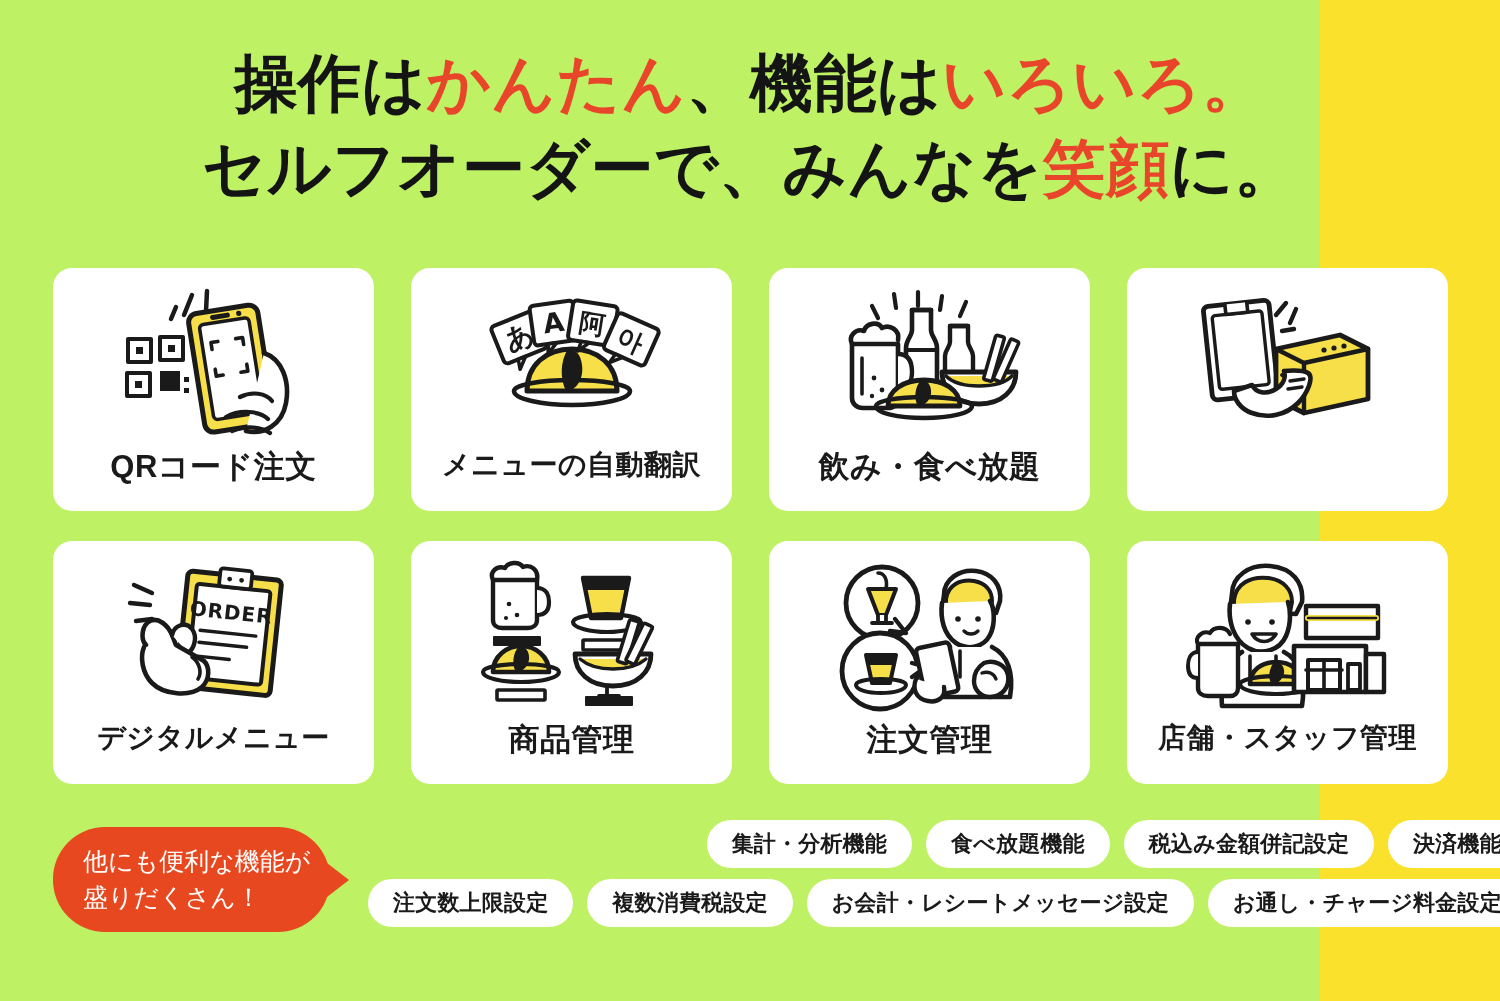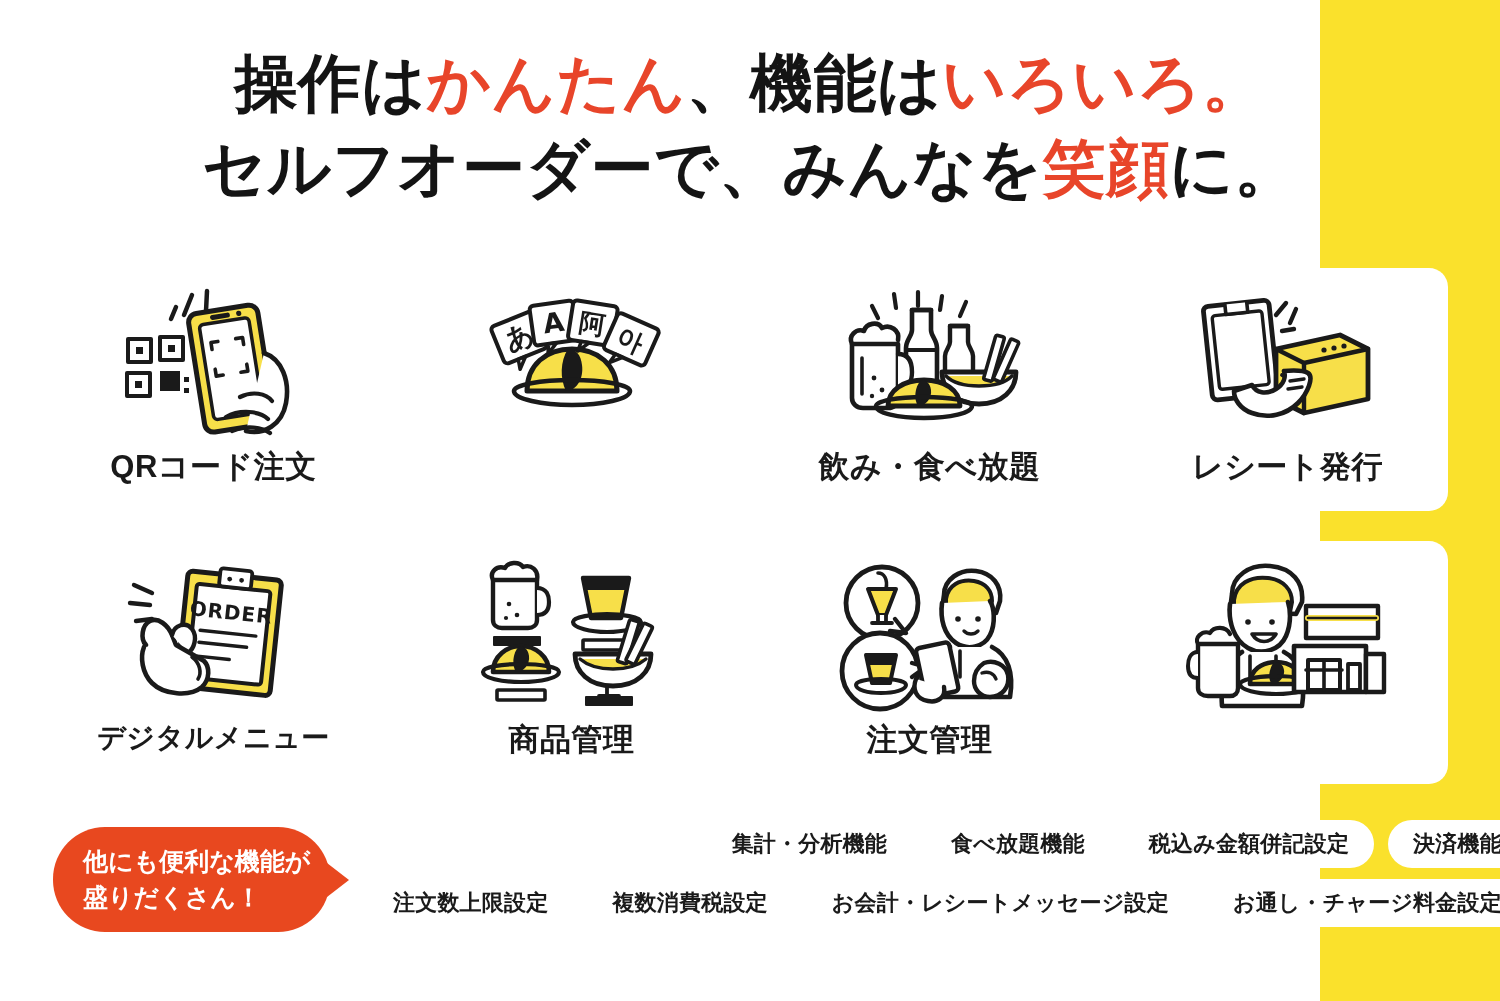--- a/index.html
+++ b/index.html
@@ -12,21 +12,21 @@
     overflow: hidden;
     background: #fae12c;
     font-family: "Liberation Sans", "DejaVu Sans", sans-serif;
     -webkit-font-smoothing: antialiased;
   }
 
   .page {
     position: relative;
     width: 1320px;
     height: 1001px;
-    background: #ffffff;
+    background: #bef264;
     box-sizing: border-box;
   }
 
   
   .headline {
     position: absolute;
     top: 52px;
     left: 0;
     width: 1500px;
     text-align: center;
@@ -106,21 +106,21 @@
     flex-direction: column;
     align-items: flex-start;
     justify-content: center;
     padding: 10px 26px 10px 30px;
     box-sizing: border-box;
     margin-top: 9px;
   }
   .callout-line {
     color: #ffffff;
     font-size: 25px;
-    font-weight: 700;
+    font-weight: 400;
     line-height: 1.42;
     white-space: nowrap;
   }
   .callout-tail {
     position: absolute;
     right: -19px;
     top: 50%;
     transform: translateY(-50%);
     width: 0; height: 0;
     border-top: 17px solid transparent;
@@ -231,20 +231,21 @@
             <text x="120" y="46" font-family="'DejaVu Sans',sans-serif" font-size="26" font-weight="700" fill="#1a1a1a" stroke="none" text-anchor="middle">阿</text>
             <path d="M112 56 L110 66 L120 56 Z" fill="#fff" stroke-width="3.5"></path>
           </g>
           <g transform="rotate(24 158 54)">
             <rect x="136" y="32" width="45" height="40" rx="4" fill="#fff" stroke-width="4"></rect>
             <text x="158" y="62" font-family="'DejaVu Sans',sans-serif" font-size="26" font-weight="700" fill="#1a1a1a" stroke="none" text-anchor="middle">아</text>
             <path d="M150 72 L148 82 L158 72 Z" fill="#fff" stroke-width="3.5"></path>
           </g>
         </svg>
       </div>
+      <div class="card-label small">メニューの自動翻訳</div>
     </div>
 
     <div class="feature-card">
       <div class="card-art">
         <svg width="195" height="152" viewBox="0 0 195 152" fill="none" stroke="#1a1a1a" stroke-width="4.2" stroke-linecap="round" stroke-linejoin="round">
 
           <path d="M40 20 L46 32"></path>
             <path d="M62 8 L64 22"></path>
             <path d="M86 6 L86 20"></path>
             <path d="M110 10 L108 24"></path>
@@ -302,21 +303,20 @@
           <path d="M92 88 L108 96" stroke-width="3.8"></path>
           <circle cx="134" cy="63" r="2.6" fill="#1a1a1a" stroke="none"></circle>
           <circle cx="144" cy="61" r="2.6" fill="#1a1a1a" stroke="none"></circle>
           <circle cx="154" cy="59" r="2.6" fill="#1a1a1a" stroke="none"></circle>
 
           <path d="M94 84 C94 84 112 82 118 86 C124 90 118 106 108 116 C96 128 78 132 62 126 C50 122 44 112 44 104 L62 98 C66 106 76 108 86 102 C94 97 96 90 94 84 Z" fill="#fff" stroke-width="4.6"></path>
           <path d="M100 94 L114 92" stroke-width="3.4"></path>
           <path d="M98 102 L112 100" stroke-width="3.4"></path>
         </svg>
       </div>
-      <div class="card-label">レシート発行</div>
     </div>
 
     <div class="feature-card">
       <div class="card-art">
         <svg width="195" height="152" viewBox="0 0 195 152" fill="none" stroke="#1a1a1a" stroke-width="4.4" stroke-linecap="round" stroke-linejoin="round">
 
           <path d="M18 26 L36 34"></path>
             <path d="M14 44 L34 46"></path>
             <path d="M20 62 L36 60"></path>
 
@@ -443,20 +443,21 @@
           <path d="M120 58 L188 58" stroke="#f7df49" stroke-width="6"></path>
           <path d="M120 58 L188 58" stroke-width="2.6"></path>
           <path d="M106 86 L178 86 L178 132 L106 132 Z" fill="#fff" stroke-width="4.6"></path>
           <path d="M178 94 L196 94 L196 132 L178 132 Z" fill="#fff" stroke-width="4.4"></path>
           <path d="M120 100 L152 100 L152 130 L120 130 Z" fill="#fff" stroke-width="4"></path>
           <path d="M136 100 L136 130" stroke-width="3.6"></path>
           <path d="M118 110 L154 110" stroke-width="3.6"></path>
           <path d="M160 104 L172 104 L172 130 L160 130 Z" fill="#fff" stroke-width="3.8"></path>
         </svg>
       </div>
+      <div class="card-label small">店舗・スタッフ管理</div>
     </div>
 
   </div>
 
   <div class="bottom">
 
     <div class="callout">
       <span class="callout-line">他にも便利な機能が</span>
       <span class="callout-line">盛りだくさん！</span>
       <span class="callout-tail"></span>

